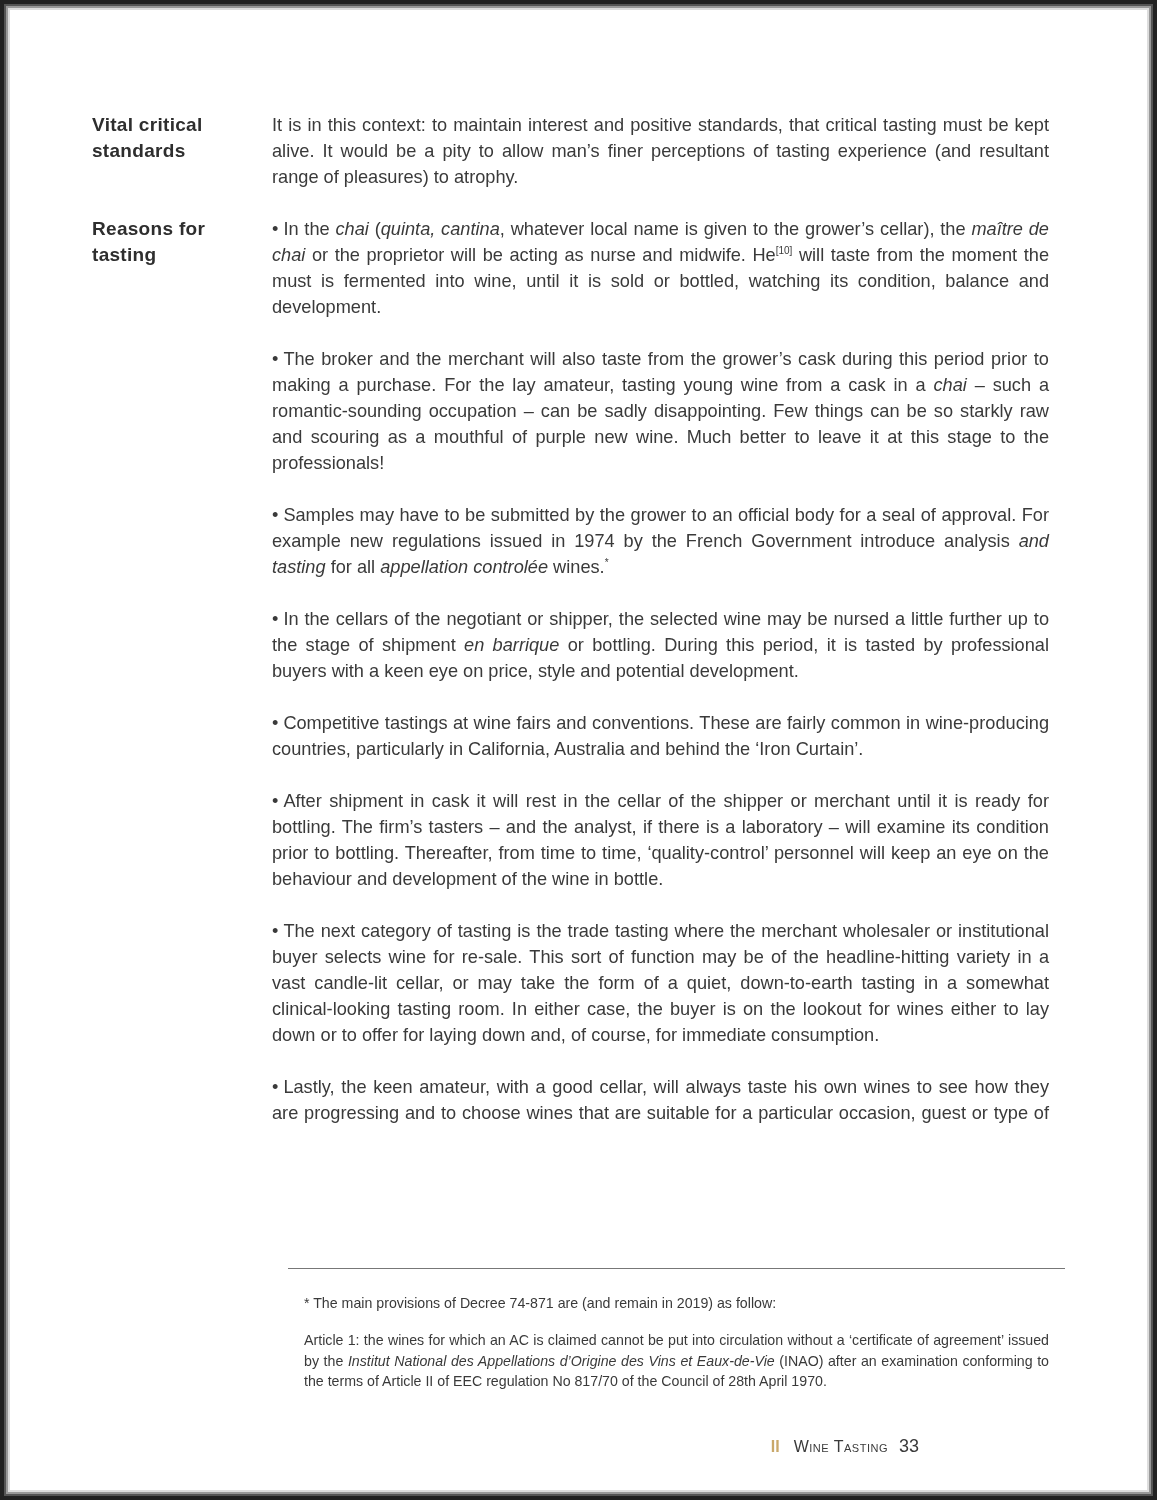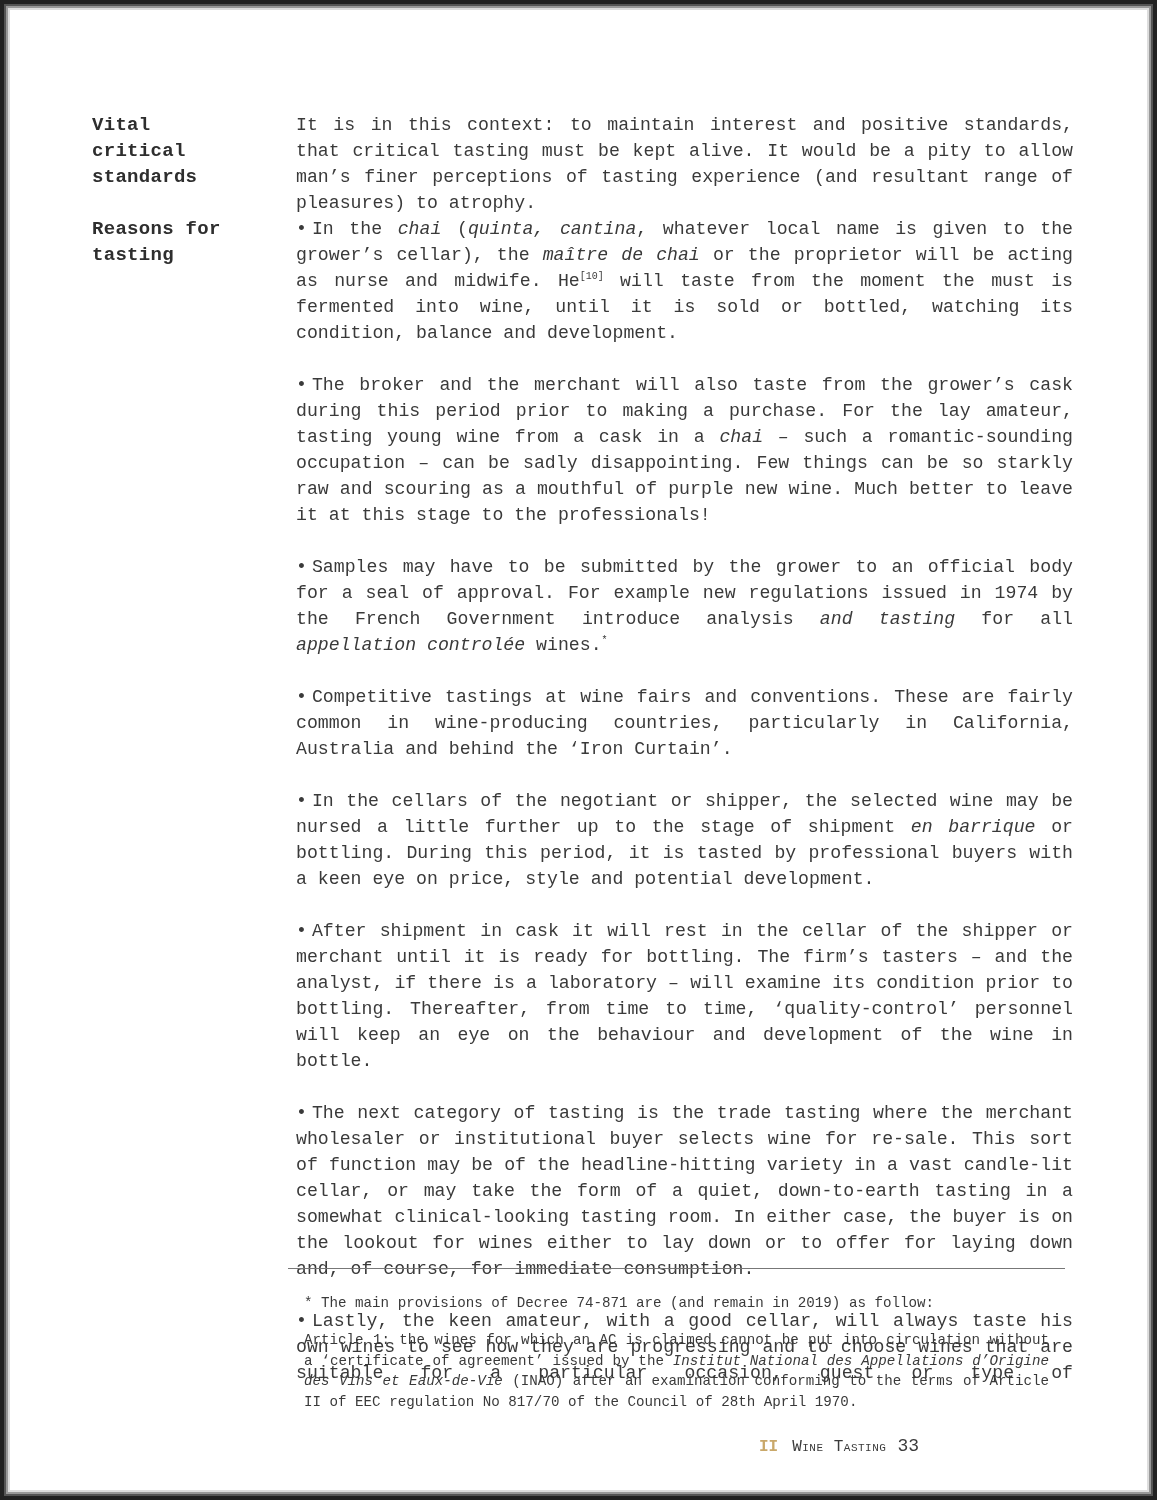--- a/index.html
+++ b/index.html
@@ -6,31 +6,31 @@
   body { width: 1157px; height: 1500px; position: relative; overflow: hidden; }
   .frame {
     position: absolute; left: 0; top: 0; width: 1157px; height: 1500px;
     box-sizing: border-box;
     border: 4px solid #222;
     background: #fff;
     box-shadow: inset 0 0 0 2px #555, inset 0 0 0 4px #999, inset 0 0 0 6px #ddd;
   }
   .page {
     position: absolute; left: 0; top: 0; width: 1011px; height: 1500px;
-    font-family: Liberation Mono, monospace;
+    font-family: Liberation Sans, sans-serif;
     color: #3a3a3a;
   }
   .section { position: absolute; left: 0; width: 1157px; }
   .side-head {
     position: absolute; left: 92px; width: 160px;
     font-size: 19px; line-height: 26px; font-weight: bold; color: #2e2e2e;
     letter-spacing: 0.3px;
   }
   .body-col {
-    position: absolute; left: 296px; width: 777px;
+    position: absolute; left: 272px; width: 777px;
     font-size: 18.2px; line-height: 26px; text-align: justify; color: #3a3a3a;
   }
   .para { margin: 0 0 26px 0; }
   .para:last-child { margin-bottom: 0; }
   .bullet { display: inline-block; margin-right: 5px; }
   sup { font-size: 10px; line-height: 0; vertical-align: super; }
   em { font-style: italic; }
   .rule {
     position: absolute; left: 288px; top: 1268px; width: 777px; height: 1px; background: #777;
   }
@@ -60,22 +60,22 @@
       <p class="para">It is in this context: to maintain interest and positive standards, that critical tasting must be kept alive. It would be a pity to allow man’s finer perceptions of tasting experience (and resultant range of pleasures) to atrophy.</p>
     </div>
   </div>
 
   <div class="section" style="top:216px;">
     <div class="side-head">Reasons for tasting</div>
     <div class="body-col" id="reasons-body">
       <p class="para"><span class="bullet">•</span><span>In the </span><em>chai</em><span> (</span><em>quinta, cantina</em><span>, whatever local name is given to the grower’s cellar), the </span><em>maître de chai</em><span> or the proprietor will be acting as nurse and midwife. He</span><sup>[10]</sup><span> will taste from the moment the must is fermented into wine, until it is sold or bottled, watching its condition, balance and development.</span></p>
       <p class="para"><span class="bullet">•</span><span>The broker and the merchant will also taste from the grower’s cask during this period prior to making a purchase. For the lay amateur, tasting young wine from a cask in a </span><em>chai</em><span> – such a romantic-sounding occupation – can be sadly disappointing. Few things can be so starkly raw and scouring as a mouthful of purple new wine. Much better to leave it at this stage to the professionals!</span></p>
       <p class="para"><span class="bullet">•</span><span>Samples may have to be submitted by the grower to an official body for a seal of approval. For example new regulations issued in 1974 by the French Government introduce analysis </span><em>and tasting</em><span> for all </span><em>appellation controlée</em><span> wines.</span><sup>*</sup></p>
+      <p class="para"><span class="bullet">•</span><span>In the cellars of the negotiant or shipper, the selected wine may be nursed a little further up to the stage of shipment </span><em>en barrique</em><span> or bottling. During this period, it is tasted by professional buyers with a keen eye on price, style and potential development.</span></p>
       <p class="para"><span class="bullet">•</span><span>Competitive tastings at wine fairs and conventions. These are fairly common in wine-producing countries, particularly in California, Australia and behind the ‘Iron Curtain’.</span></p>
-      <p class="para"><span class="bullet">•</span><span>In the cellars of the negotiant or shipper, the selected wine may be nursed a little further up to the stage of shipment </span><em>en barrique</em><span> or bottling. During this period, it is tasted by professional buyers with a keen eye on price, style and potential development.</span></p>
       <p class="para"><span class="bullet">•</span><span>After shipment in cask it will rest in the cellar of the shipper or merchant until it is ready for bottling. The firm’s tasters – and the analyst, if there is a laboratory – will examine its condition prior to bottling. Thereafter, from time to time, ‘quality-control’ personnel will keep an eye on the behaviour and development of the wine in bottle.</span></p>
       <p class="para"><span class="bullet">•</span><span>The next category of tasting is the trade tasting where the merchant wholesaler or institutional buyer selects wine for re-sale. This sort of function may be of the headline-hitting variety in a vast candle-lit cellar, or may take the form of a quiet, down-to-earth tasting in a somewhat clinical-looking tasting room. In either case, the buyer is on the lookout for wines either to lay down or to offer for laying down and, of course, for immediate consumption.</span></p>
       <p class="para" style="text-align:justify;text-align-last:justify;"><span class="bullet">•</span><span>Lastly, the keen amateur, with a good cellar, will always taste his own wines to see how they are progressing and to choose wines that are suitable for a particular occasion, guest or type of</span></p>
     </div>
   </div>
 
   <div class="rule"></div>
 
   <div class="footnotes">
     <p><span>* The main provisions of Decree 74-871 are (and remain in 2019) as follow:</span></p>

